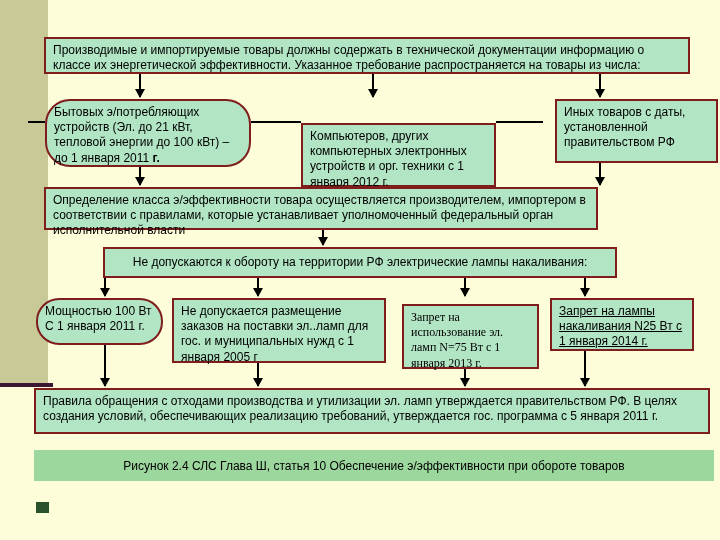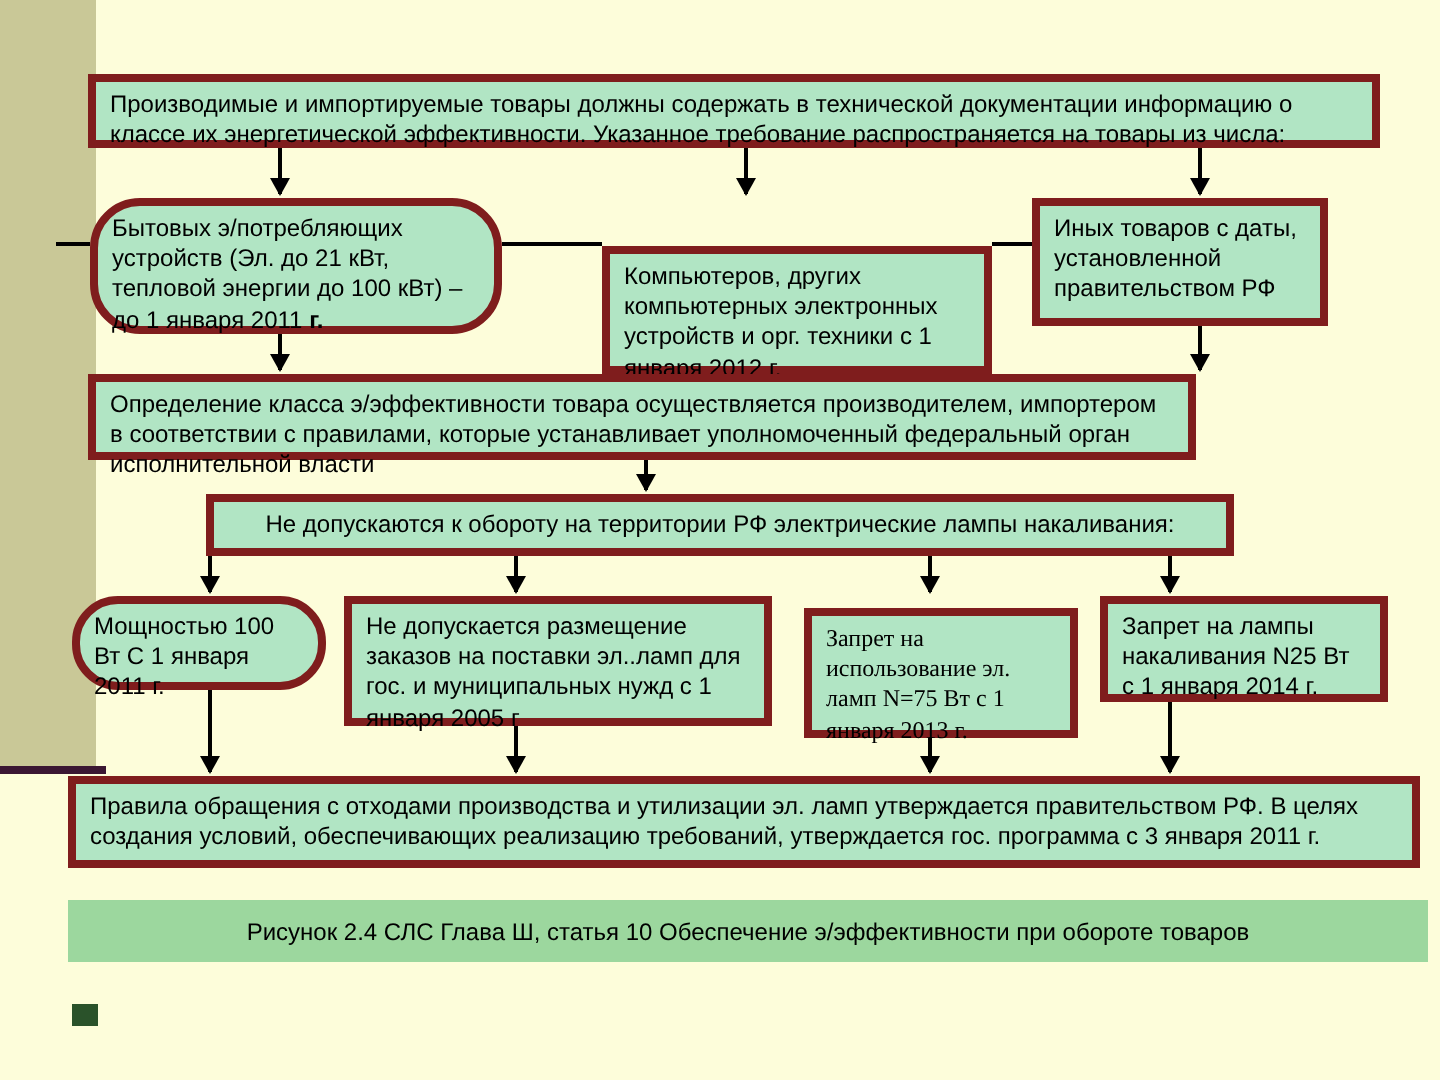--- a/index.html
+++ b/index.html
@@ -6,21 +6,21 @@
   body{
     width:720px;height:540px;position:relative;overflow:hidden;
     background:#fdfdda;
     font-family:"Liberation Sans",sans-serif;color:#000;
   }
   .sidebar{position:absolute;left:0;top:0;width:48px;height:384px;background:#c9c897;}
   .divider{position:absolute;left:0;top:383px;width:53px;height:4px;background:#3b1733;}
   .bullet{position:absolute;left:36px;top:502px;width:13px;height:11px;background:#2a522a;}
   .box{
     position:absolute;box-sizing:border-box;
-    background:#b1e5c4;border:4px solid #7f1d1d;
+    background:#b1e5c4;border:2px solid #7f1d1d;
     font-size:12px;line-height:1.27;padding:4px 7px;
   }
   .box.center{display:flex;align-items:center;justify-content:center;text-align:center;padding:10px 6px;}
   .caption{
     position:absolute;box-sizing:border-box;background:#9cd79e;border:none;
     display:flex;align-items:center;justify-content:center;text-align:center;
     font-size:12px;
   }
   .connectors{position:absolute;left:0;top:0;pointer-events:none;}
   .b-bold{font-weight:bold;}
@@ -59,29 +59,29 @@
     <line x1="585" y1="351" x2="585" y2="386" marker-end="url(#ah)"></line>
   </g>
 </svg>
 
 <div class="box" style="left:44px;top:37px;width:646px;height:37px;">Производимые и импортируемые товары должны содержать в технической документации информацию о классе их энергетической эффективности. Указанное требование распространяется на товары из числа:</div>
 
 <div class="box" style="left:45px;top:99px;width:206px;height:68px;border-radius:25px;"><span>Бытовых э/потребляющих устройств (Эл. до 21 кВт, тепловой энергии до 100 кВт) – до 1 января 2011 </span><span class="b-bold">г.</span></div>
 
 <div class="box" style="left:301px;top:99px;width:195px;height:64px;margin-top:24px;">Компьютеров, других компьютерных электронных устройств и орг. техники с 1 января 2012 г.</div>
 
-<div class="box" style="left:516px;top:99px;width:148px;height:64px;">Иных товаров с даты, установленной правительством РФ</div>
+<div class="box" style="left:555px;top:99px;width:163px;height:64px;">Иных товаров с даты, установленной правительством РФ</div>
 
 <div class="box" style="left:44px;top:187px;width:554px;height:43px;">Определение класса э/эффективности товара осуществляется производителем, импортером в соответствии с правилами, которые устанавливает уполномоченный федеральный орган исполнительной власти</div>
 
 <div class="box center" style="left:103px;top:247px;width:514px;height:31px;">Не допускаются к обороту на территории РФ электрические лампы накаливания:</div>
 
 <div class="box" style="left:36px;top:298px;width:127px;height:47px;border-radius:23px;">Мощностью 100 Вт С 1 января 2011 г.</div>
 
 <div class="box" style="left:172px;top:298px;width:214px;height:65px;">Не допускается размещение заказов на поставки эл..ламп для гос. и муниципальных нужд с 1 января 2005 г</div>
 
 <div class="box" style="left:402px;top:304px;width:137px;height:65px;font-family:Liberation Serif, serif;">Запрет на использование эл. ламп N=75 Вт с 1 января 2013 г.</div>
 
-<div class="box" style="left:550px;top:298px;width:144px;height:53px;">Запрет на лампы накаливания N25 Вт с 1 января 2014 г.</div>
+<div class="box" style="left:550px;top:298px;width:144px;height:53px;text-decoration:underline;">Запрет на лампы накаливания N25 Вт с 1 января 2014 г.</div>
 
-<div class="box" style="left:34px;top:388px;width:676px;height:46px;">Правила обращения с отходами производства и утилизации эл. ламп утверждается правительством РФ. В целях создания условий, обеспечивающих реализацию требований, утверждается гос. программа с 3 января 2011 г.</div>
+<div class="box" style="left:34px;top:388px;width:676px;height:46px;">Правила обращения с отходами производства и утилизации эл. ламп утверждается правительством РФ. В целях создания условий, обеспечивающих реализацию требований, утверждается гос. программа с 5 января 2011 г.</div>
 
 <div class="caption" style="left:34px;top:450px;width:680px;height:31px;">Рисунок 2.4  СЛС Глава Ш, статья 10 Обеспечение э/эффективности при обороте товаров</div>
 
 </body></html>

